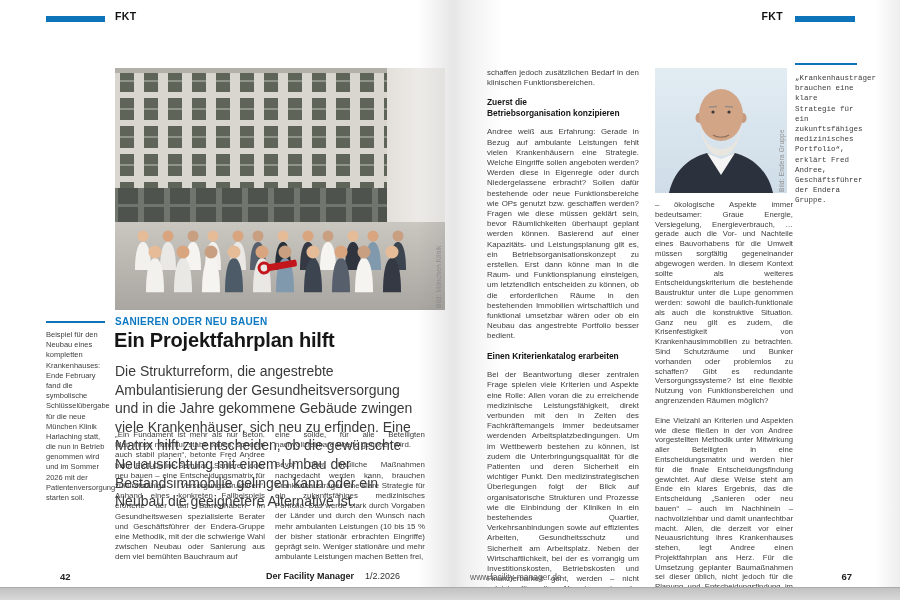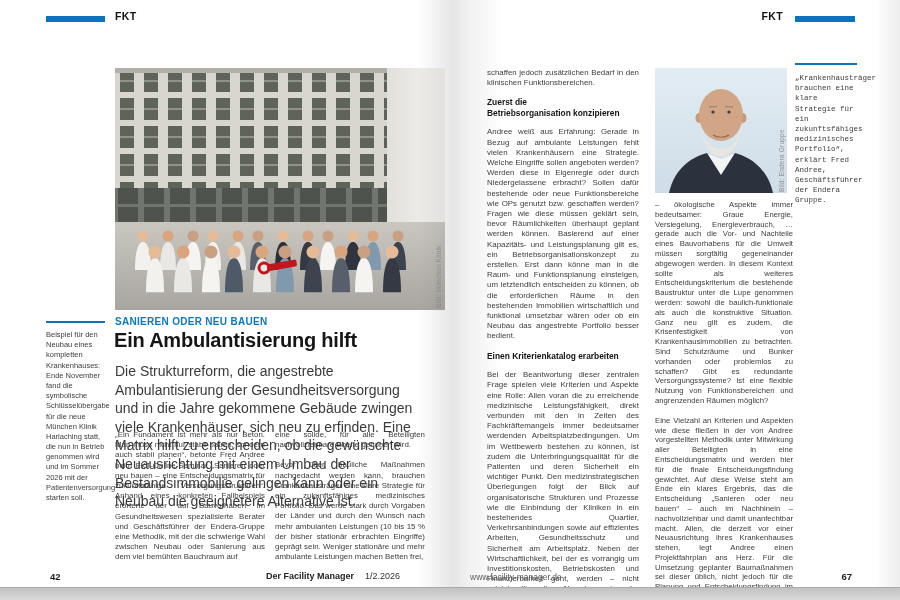--- a/index.html
+++ b/index.html
@@ -127,24 +127,24 @@
         </g>
       <g transform="rotate(-10 166 198)">
         <rect x="152" y="194" width="30" height="7" rx="2" fill="#c3161c"></rect>
         <circle cx="149" cy="197" r="5" fill="none" stroke="#c3161c" stroke-width="3"></circle>
       </g>
     </svg>
   </div>
   <div class="vcred" style="left:435px;top:230px;height:78px;">Bild: München Klinik</div>
 
   <div class="cap-rule" style="left:46px;top:321px;width:59px;"></div>
-  <div class="side-caption" style="left:46px;top:330px;width:62px;">Beispiel für den Neubau eines kompletten Krankenhauses: Ende November fand die symbolische Schlüsselübergabe für die neue München Klinik Harlaching statt, die nun in Betrieb genommen wird und im Sommer 2026 mit der Patientenversorgung starten soll.</div>
+  <div class="side-caption" style="left:46px;top:330px;width:62px;">Beispiel für den Neubau eines kompletten Krankenhauses: Ende February fand die symbolische Schlüsselübergabe für die neue München Klinik Harlaching statt, die nun in Betrieb genommen wird und im Sommer 2026 mit der Patientenversorgung starten soll.</div>
 
   <div class="kicker">SANIEREN ODER NEU BAUEN</div>
-  <h1 class="headline">Ein Ambulantisierung hilft</h1>
+  <h1 class="headline">Ein Projektfahrplan hilft</h1>
   <p class="intro">Die Strukturreform, die angestrebte Ambulantisierung der Gesundheitsversorgung und in die Jahre gekommene Gebäude zwingen viele Krankenhäuser, sich neu zu erfinden. Eine Matrix hilft zu entscheiden, ob die gewünschte Neuausrichtung mit einem Umbau der Bestandsimmobilie gelingen kann oder ein Neubau die geeignetere Alternative ist.</p>
 
   <div class="bodycol" style="left:115px;top:430px;width:150px;">
     <p>„Ein Fundament ist mehr als nur Beton. Man muss nicht nur stabil bauen, sondern auch stabil planen“, betonte Fred Andree beim FKT-Online-Seminar „Sanieren oder neu bauen – eine Entscheidungsmatrix für zukunftsfähige Versorgungsstrukturen“. Anhand eines konkreten Fallbeispiels erörterte der auf Bauvorhaben im Gesundheitswesen spezialisierte Berater und Geschäftsführer der Endera-Gruppe eine Methodik, mit der die schwierige Wahl zwischen Neubau oder Sanierung aus dem viel bemühten Bauchraum auf</p>
   </div>
   <div class="bodycol" style="left:275px;top:430px;width:150px;">
     <p>eine solide, für alle Beteiligten nachvollziehbare Ebene gehoben wird.</p>
     <p class="mt">Bevor über bauliche Maßnahmen nachgedacht werden kann, brauchen Krankenhausträger eine klare Strategie für ein zukunftsfähiges medizinisches Portfolio. Das werde stark durch Vorgaben der Länder und durch den Wunsch nach mehr ambulanten Leistungen (10 bis 15 % der bisher stationär erbrachten Eingriffe) geprägt sein. Weniger stationäre und mehr ambulante Leistungen machen Betten frei,</p>
   </div>
 
@@ -185,21 +185,21 @@
 
   <div class="bodycol col2r" style="left:655px;top:200px;width:138px;">
     <p>– ökologische Aspekte immer bedeutsamer: Graue Energie, Versiegelung, Energieverbrauch, … gerade auch die Vor- und Nachteile eines Bauvorhabens für die Umwelt müssen sorgfältig gegeneinander abgewogen werden. In diesem Kontext sollte als weiteres Entscheidungskriterium die bestehende Baustruktur unter die Lupe genommen werden: sowohl die baulich-funktionale als auch die konstruktive Situation. Ganz neu gilt es zudem, die Krisenfestigkeit von Krankenhausimmobilien zu betrachten. Sind Schutzräume und Bunker vorhanden oder problemlos zu schaffen? Gibt es redundante Versorgungssysteme? Ist eine flexible Nutzung von Funktionsbereichen und angrenzenden Räumen möglich?</p>
     <p class="mt">Eine Vielzahl an Kriterien und Aspekten wie diese fließen in der von Andree vorgestellten Methodik unter Mitwirkung aller Beteiligten in eine Entscheidungsmatrix und werden hier für die finale Entscheidungsfindung gewichtet. Auf diese Weise steht am Ende ein klares Ergebnis, das die Entscheidung „Sanieren oder neu bauen“ – auch im Nachhinein – nachvollziehbar und damit unanfechtbar macht. Allen, die derzeit vor einer Neuausrichtung ihres Krankenhauses stehen, legt Andree einen Projektfahrplan ans Herz. Für die Umsetzung geplanter Baumaßnahmen sei dieser üblich, nicht jedoch für die Planung und Entscheidungsfindung im Vorfeld.</p>
 
   </div>
 
   <div class="cap-rule" style="left:795px;top:63px;width:62px;"></div>
   <div class="side-caption" style="left:795px;top:73px;width:64px;font-family:Liberation Mono, monospace;">„Krankenhausträger brauchen eine klare Strategie für ein zukunftsfähiges medizinisches Portfolio“, erklärt Fred Andree, Geschäftsführer der Endera Gruppe.</div>
 
-  <div class="pagenum" style="left:50px;">42</div>
+  <div class="pagenum" style="left:60px;">42</div>
   <div class="footer-center">
     <span class="fb">Der Facility Manager</span><span class="fi">1/2.2026</span>
   </div>
   <div class="footer-url">www.facility-manager.de</div>
   <div class="pagenum" style="left:828px;width:24px;text-align:right;">67</div>
 
   <div class="gutter"></div>
   <div class="edge-right"></div>
   <div class="bottom-strip"></div>
 </div>

